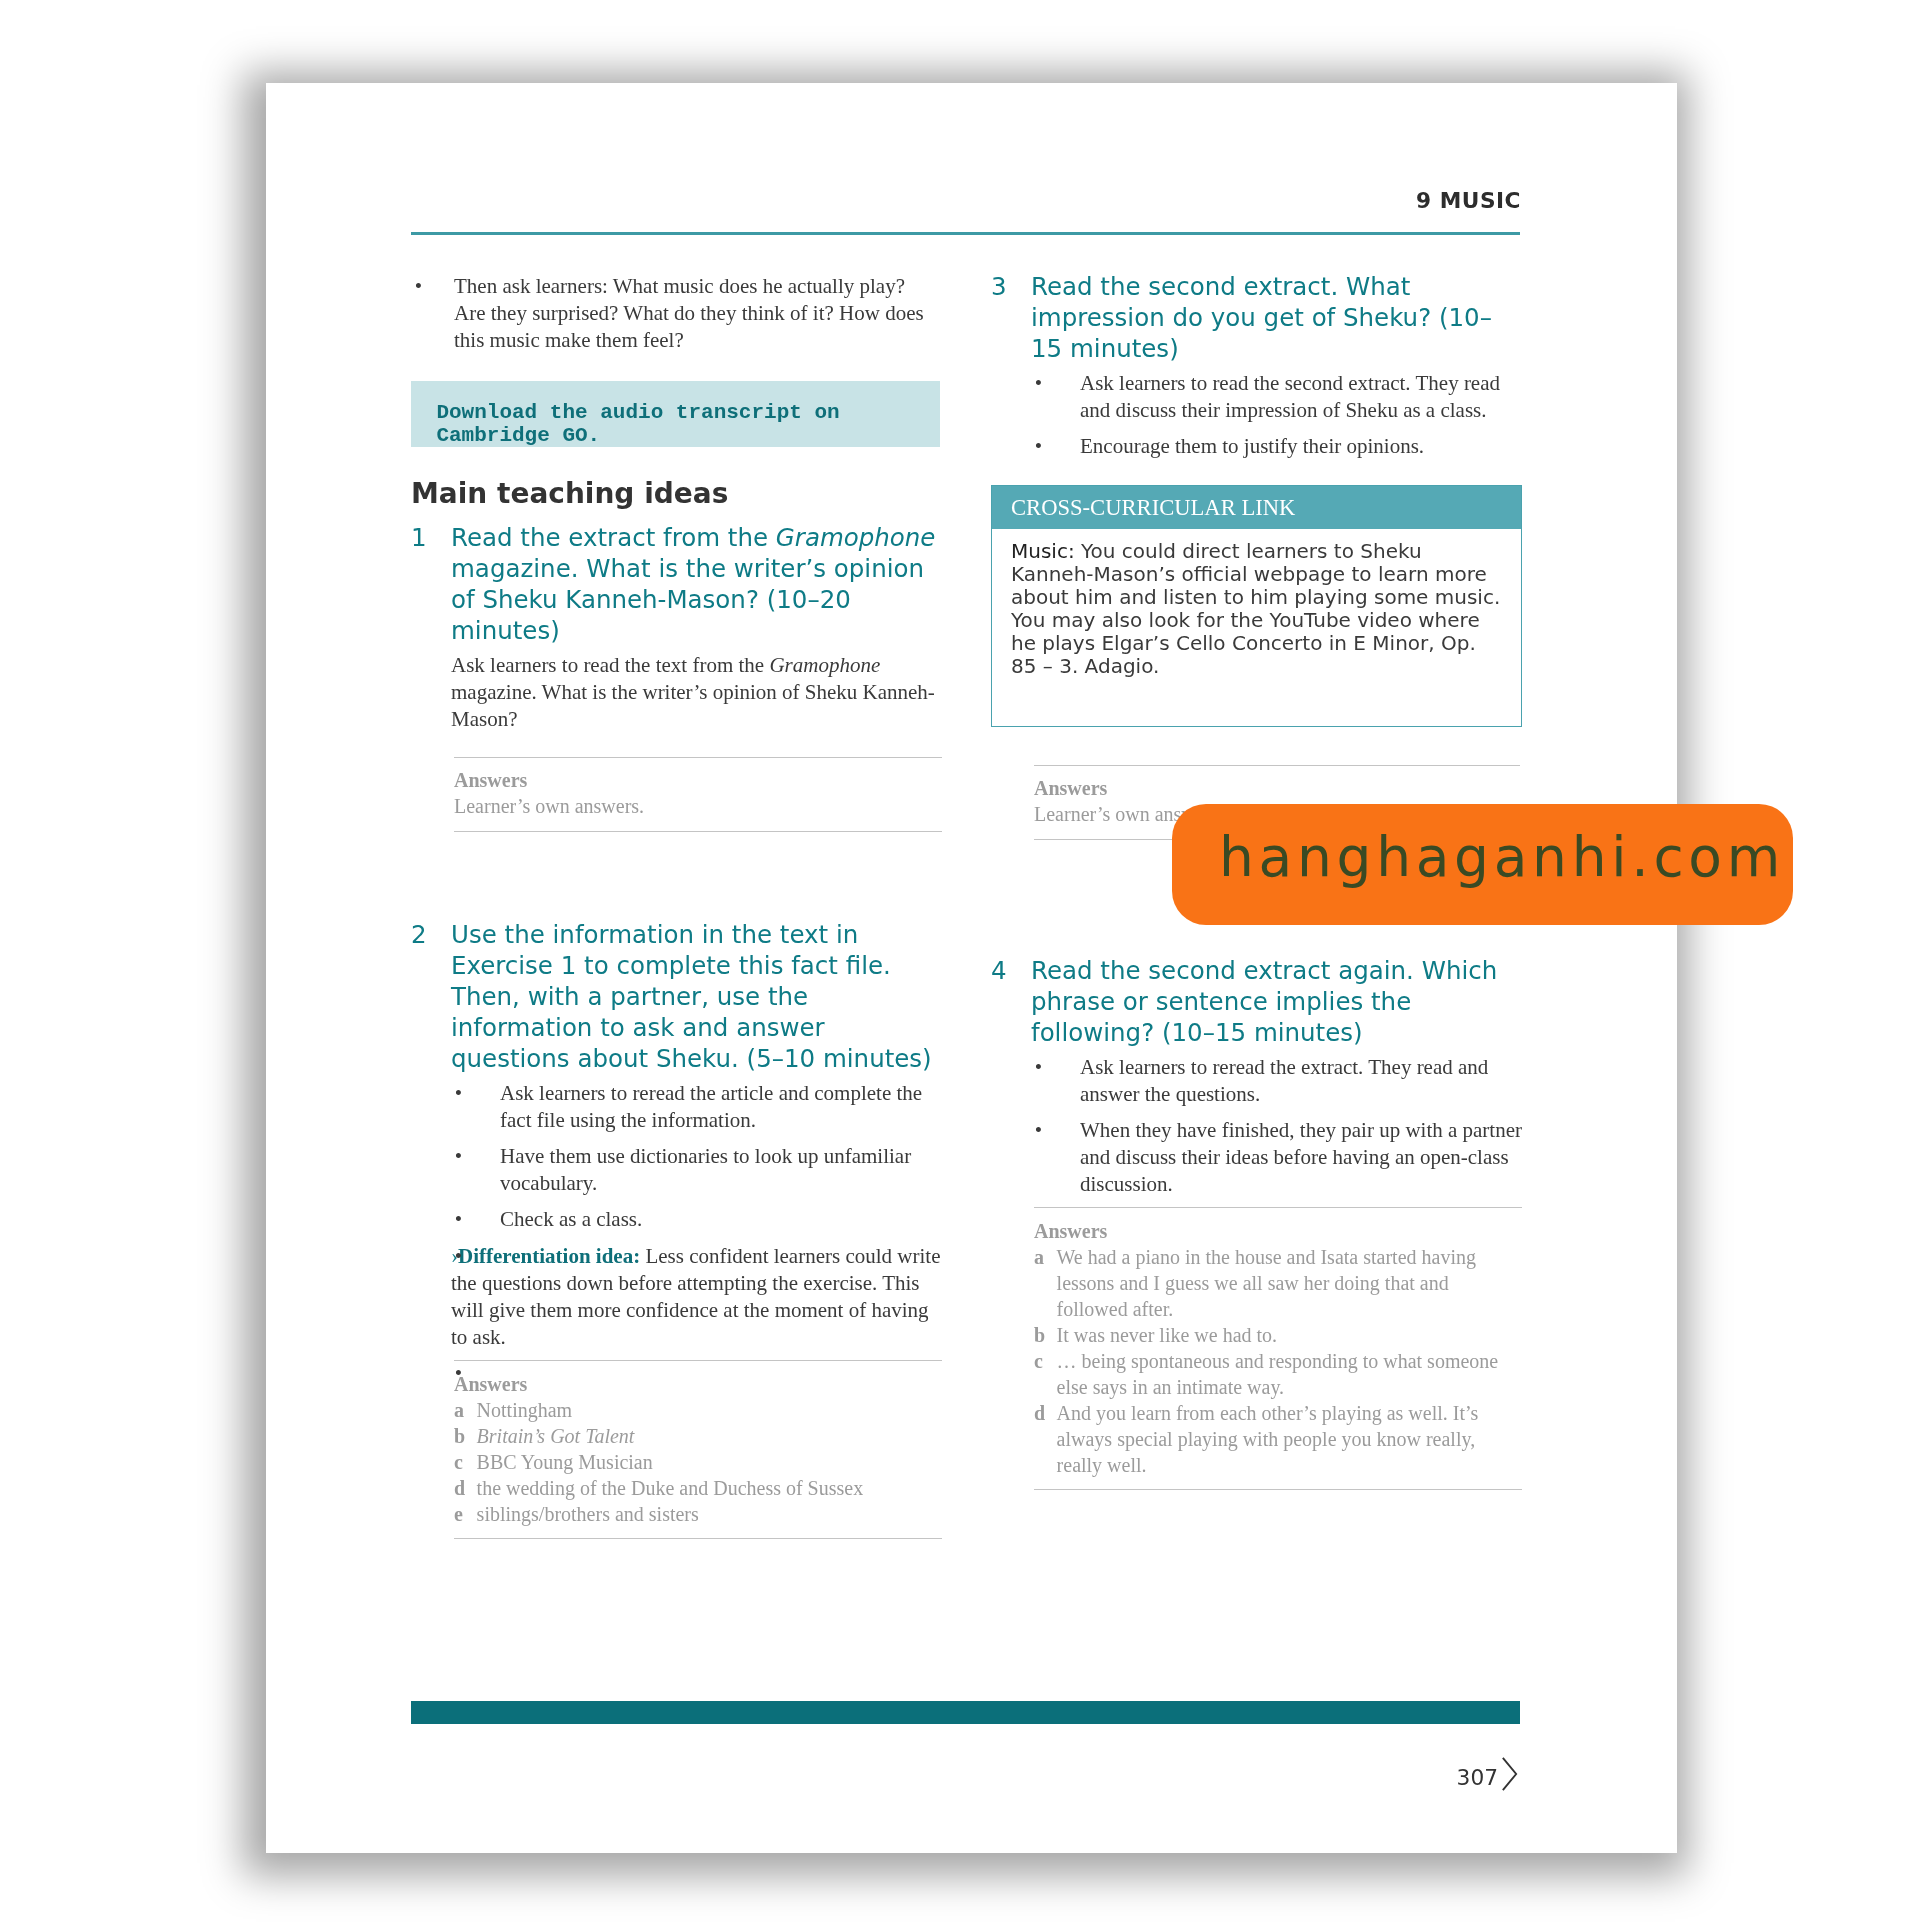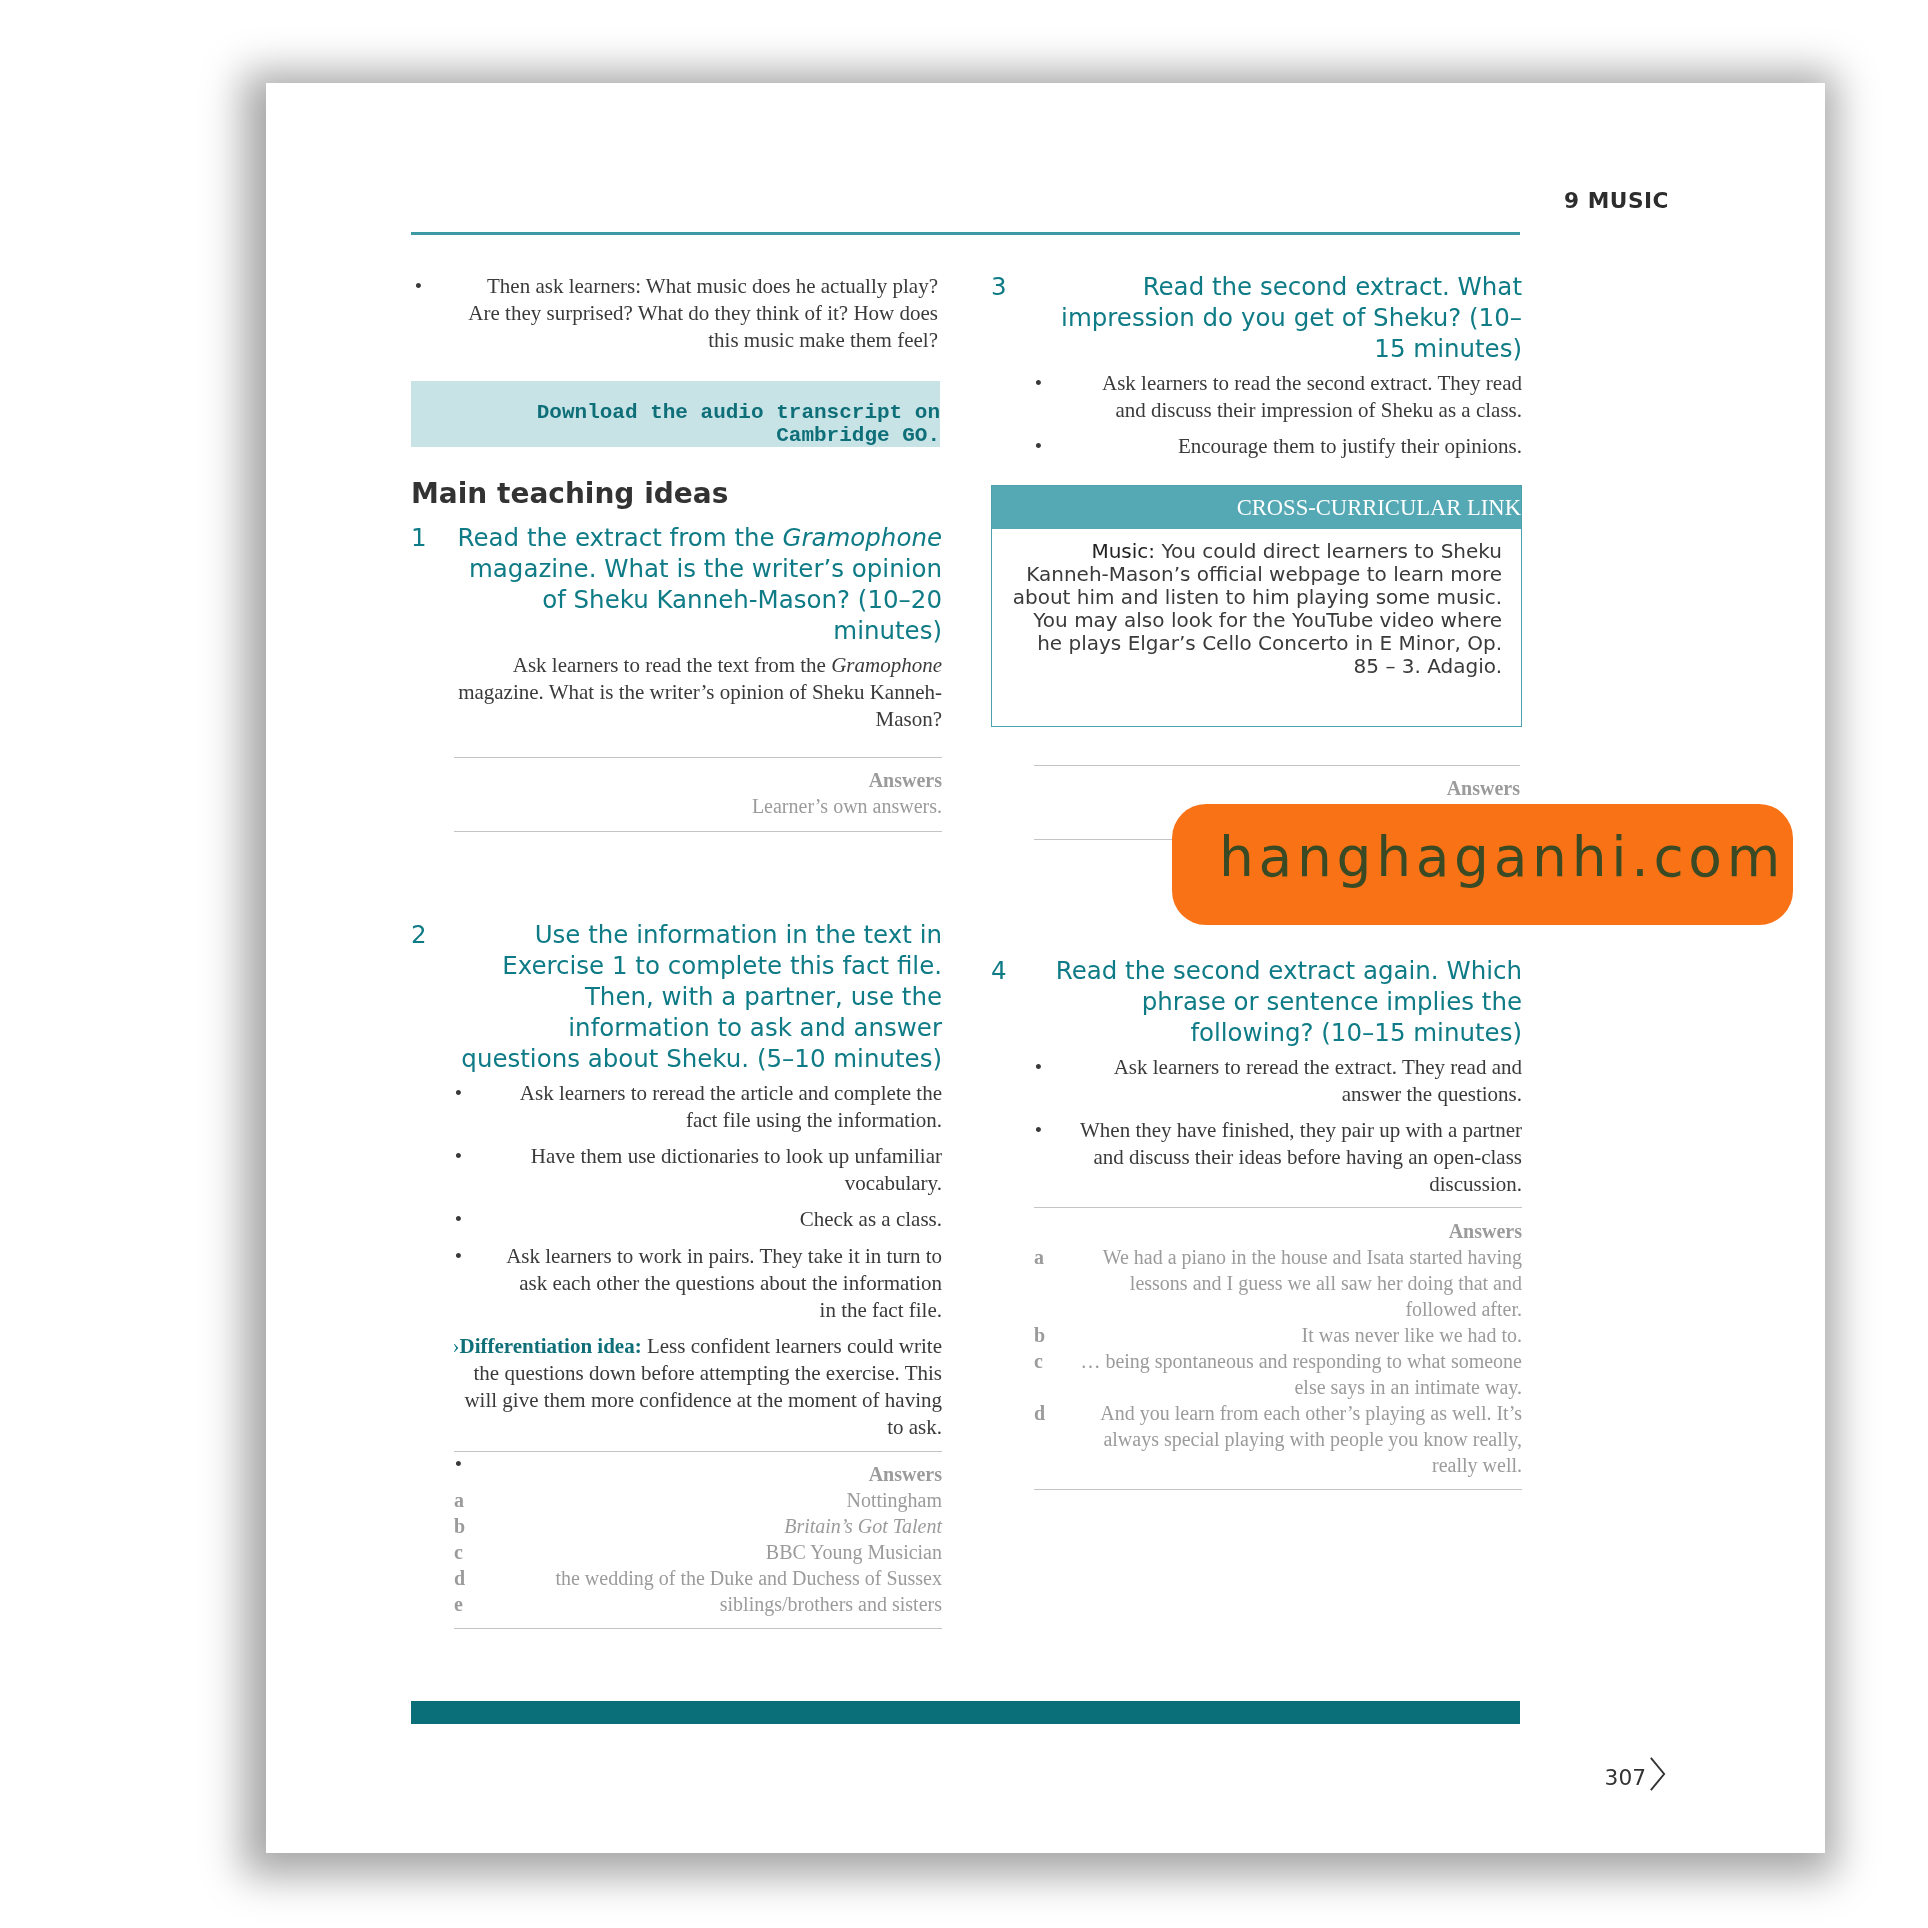--- a/index.html
+++ b/index.html
@@ -1,18 +1,18 @@
 <!DOCTYPE html>
 <html style="font-size:15px"><head>
 <meta charset="utf-8">
 <style>
   html, body { margin:0; padding:0; }
   body { width:1928px; height:1928px; background:#ffffff; position:relative; overflow:hidden; font-family:"DejaVu Sans", sans-serif; }
-  .page { position:absolute; left:266px; top:83px; width:1559px; height:1770px; background:#fff;
-          box-shadow: -5.6px 5.6px 38px 17px rgba(0,0,0,0.35); text-align: right; }
+  .page { position:absolute; left:266px; top:83px; width:1411px; height:1770px; background:#fff;
+          box-shadow: -5.6px 5.6px 38px 17px rgba(0,0,0,0.35); }
   .abs { position:absolute; }
   .chapter { right:156px; top:105px; font-size:21.7px; font-weight:bold; color:#2d2d2d; letter-spacing:0.5px; }
   .rule-top { left:145px; top:149px; width:1109px; height:2.8px; background:#3d9aa5; }
   .serif { font-family:"Liberation Serif", serif; color:#3a3a3a; font-size:21px; line-height:27px; }
   .heading { font-family:"DejaVu Sans", sans-serif; color:#0e7b86; font-size:24.5px; line-height:31px; }
   .num { position:absolute; left:0; top:0; }
   .htxt { margin-left:40px; }
   .bullet { position:relative; padding-left:49px; margin-bottom:9.4px; }
   .bullet .dot { position:absolute; left:3.8px; top:0; }
   .callout { left:145px; top:298px; width:529px; height:66px; background:#c8e3e6; }
@@ -66,21 +66,21 @@
 
   <div class="abs" style="left:145px; top:836px; width:531px;">
     <div class="heading" style="position:relative;">
       <span class="num">2</span>
       <div class="htxt">Use the information in the text in Exercise 1 to complete this fact file. Then, with a partner, use the information to ask and answer questions about Sheku. (5–10 minutes)</div>
     </div>
     <div class="serif" style="margin-left:40px; margin-top:5.6px;">
       <div class="bullet"><span class="dot">•</span><span>Ask learners to reread the article and complete the fact file using the information.</span></div>
       <div class="bullet"><span class="dot">•</span><span>Have them use dictionaries to look up unfamiliar vocabulary.</span></div>
       <div class="bullet"><span class="dot">•</span><span>Check as a class.</span></div>
-      <div class="bullet"><span class="dot">•</span><span>Ask learners to work in pairs. They take it in turn to ask each other the questions about the information in the fact file.</span></div>
+      <div class="bullet"><span class="dot">•</span></div>
       <div style="margin-bottom:9.4px;">
         <span style="color:#0e7b86;">›</span><b style="color:#0e6f79;">Differentiation idea:</b><span> Less confident learners could write the questions down before attempting the exercise. This will give them more confidence at the moment of having to ask.</span>
       </div>
       <div class="bullet"><span class="dot">•</span></div>
     </div>
     <div class="answers" style="margin-left:43px; margin-top:7.5px;">
       <div class="albl">Answers</div>
       <div class="arow"><b>a</b><span>Nottingham</span></div>
       <div class="arow"><b>b</b><i>Britain’s Got Talent</i></div>
       <div class="arow"><b>c</b><span>BBC Young Musician</span></div>

